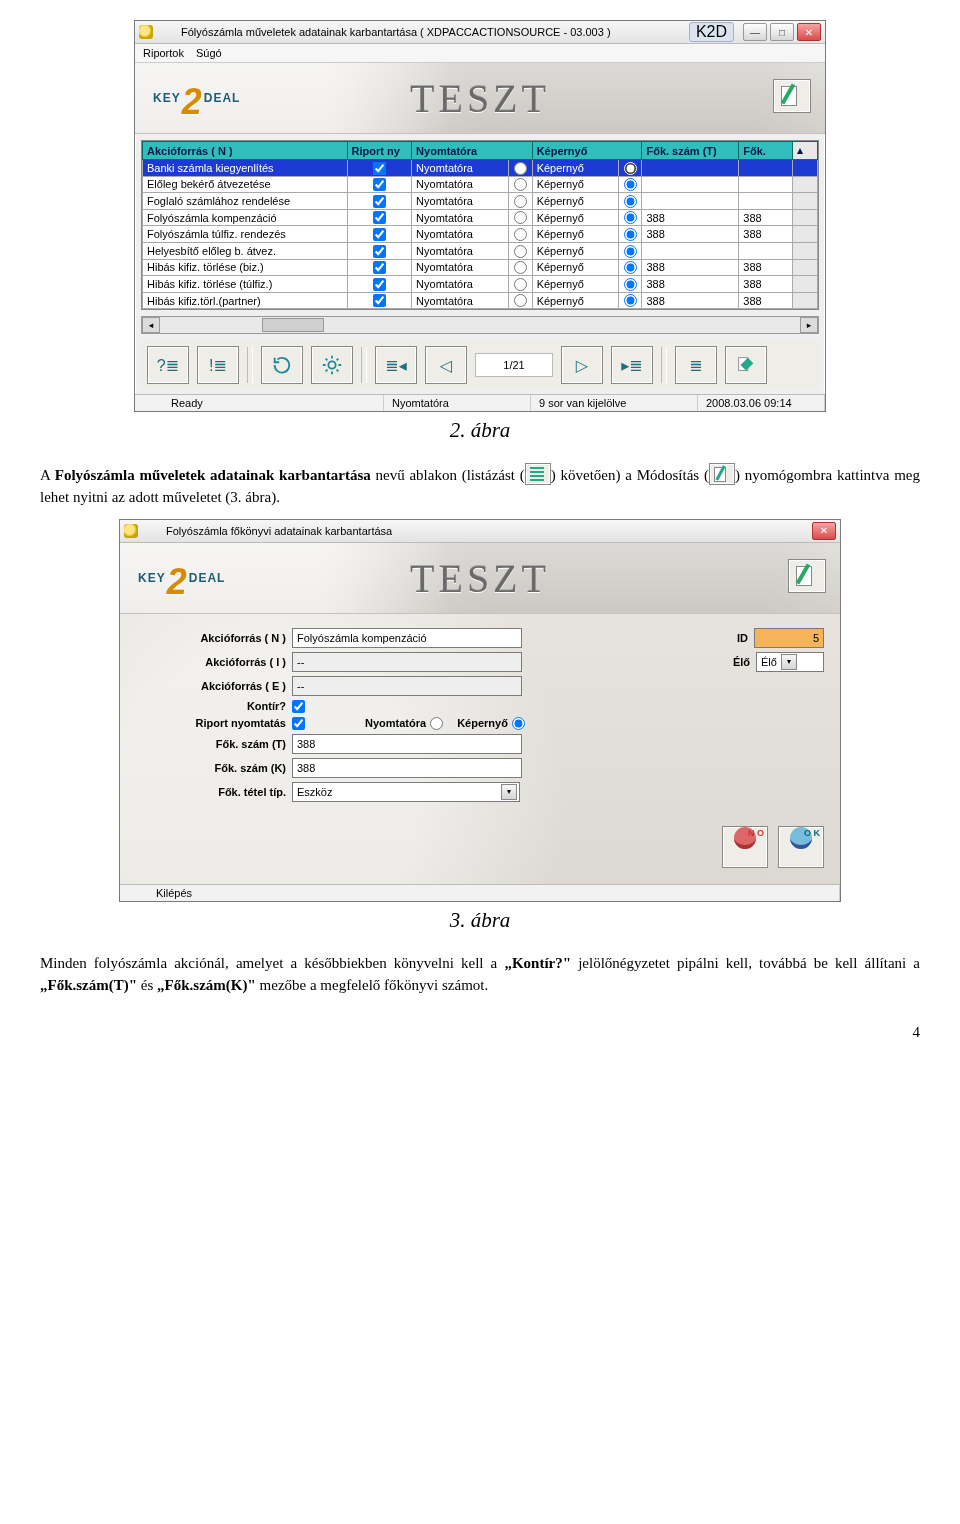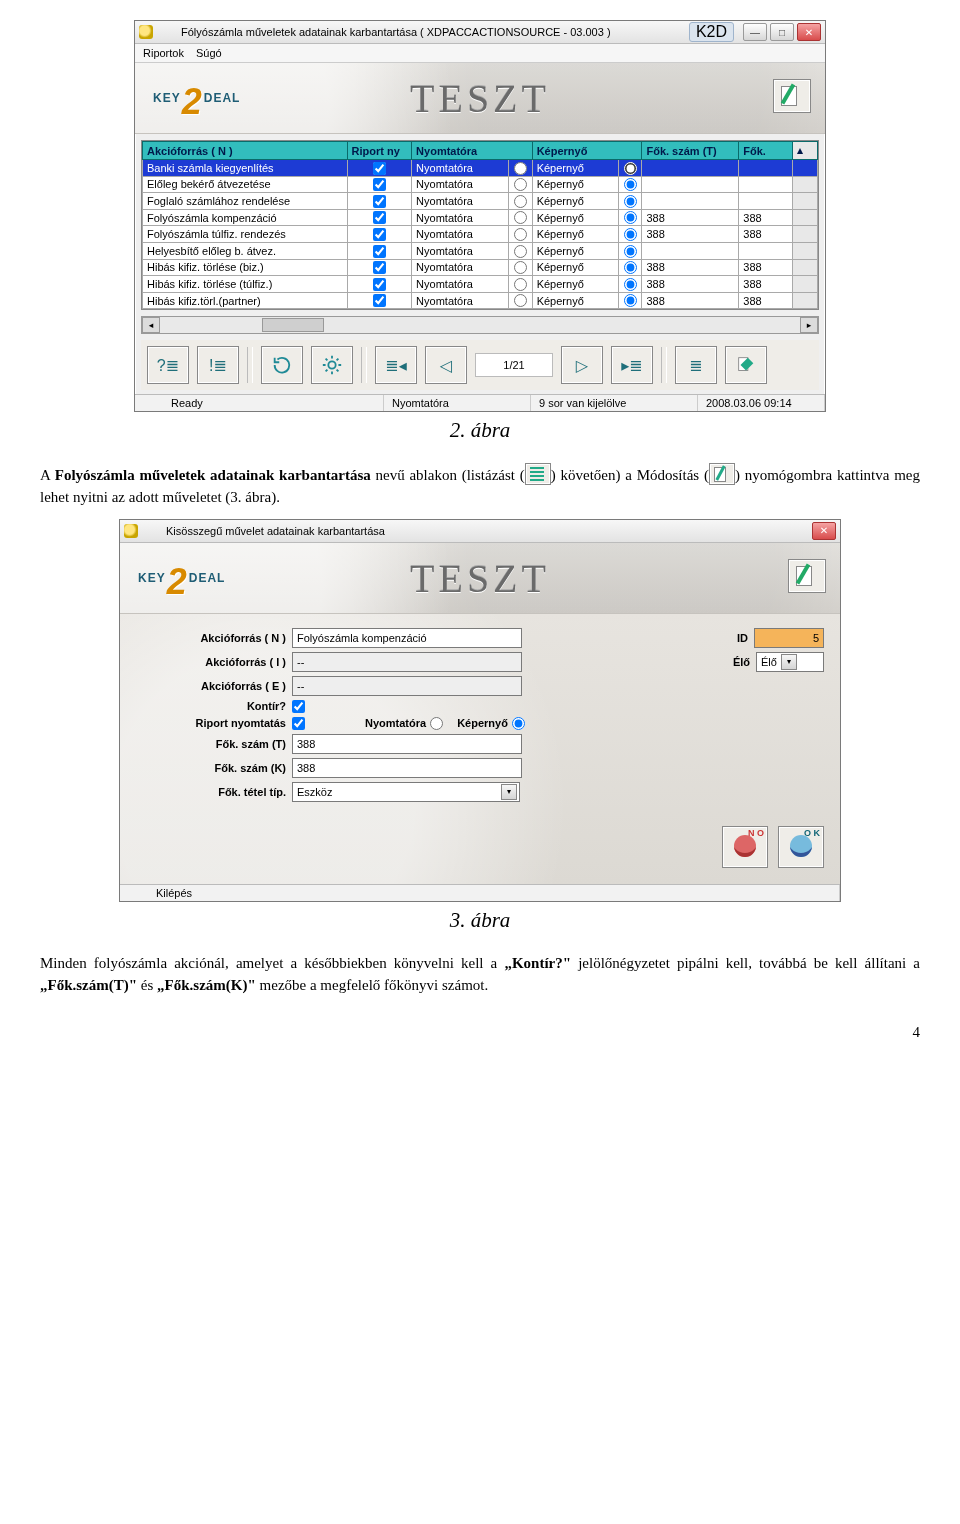--- a/index.html
+++ b/index.html
@@ -167,21 +167,21 @@
     width:14px; height:14px; margin-left:4px; border:1px solid #888;
     background:linear-gradient(#f7f7f7,#d5d5d5);
     display:flex;align-items:center;justify-content:center;font-size:8px;
   }
   .okno {
     display:flex; justify-content:flex-end; gap:10px; margin-top:24px;
   }
   .okno .btn {
     width:44px; height:40px; border:1px solid #888; background:#efede8;
     box-shadow:inset 0 0 0 1px #fff; position:relative;
-    display:flex; flex-direction:column; align-items:center; justify-content:center;
+    display:flex; flex-direction:column; align-items:center; justify-content:flex-start;
     font-size:9px; font-weight:bold;
   }
   .face { width:22px; height:22px; border-radius:50%; margin-bottom:1px; }
   .face.no { background:#d66; box-shadow:inset 0 -6px 0 -2px #a33; }
   .face.ok { background:#7bd; box-shadow:inset 0 -6px 0 -2px #359; }
   .okno .btn .t { position:absolute; top:1px; right:3px; }
   .okno .btn.no .t{color:#c33} .okno .btn.ok .t{color:#167}
   
   .caption { text-align:center; font-style:italic; font-family:"Times New Roman",serif; margin:6px 0 20px 0; font-size:21px;}
   .para { font-family:"Times New Roman",Georgia,serif; font-size:15px; text-align:justify; margin:10px 0; line-height:1.45; }
@@ -402,21 +402,21 @@
 
 <div class="caption">2. ábra</div>
 
 <p class="para">
   <span>A </span><b>Folyószámla műveletek adatainak karbantartása</b><span> nevű ablakon (listázást (</span><span class="inline-icon list"></span><span>) követően) a Módosítás (</span><span class="inline-icon edit"></span><span>) nyomógombra kattintva meg lehet nyitni az adott műveletet (3. ábra).</span>
 </p>
 
 <div class="win win2">
   <div class="titlebar">
     <span class="appicon"></span>
-    <span class="title">Kisösszegű művelet adatainak karbantartása</span>
+    <span class="title">Folyószámla főkönyvi adatainak karbantartása</span>
     <span class="winbtn close">✕</span>
   </div>
   <div class="banner">
     <span class="logo">
       <span>KEY</span><span class="two">2</span><span>DEAL</span>
     </span>
     <span class="teszt">TESZT</span>
     <span class="editbtn"></span>
   </div>
 

